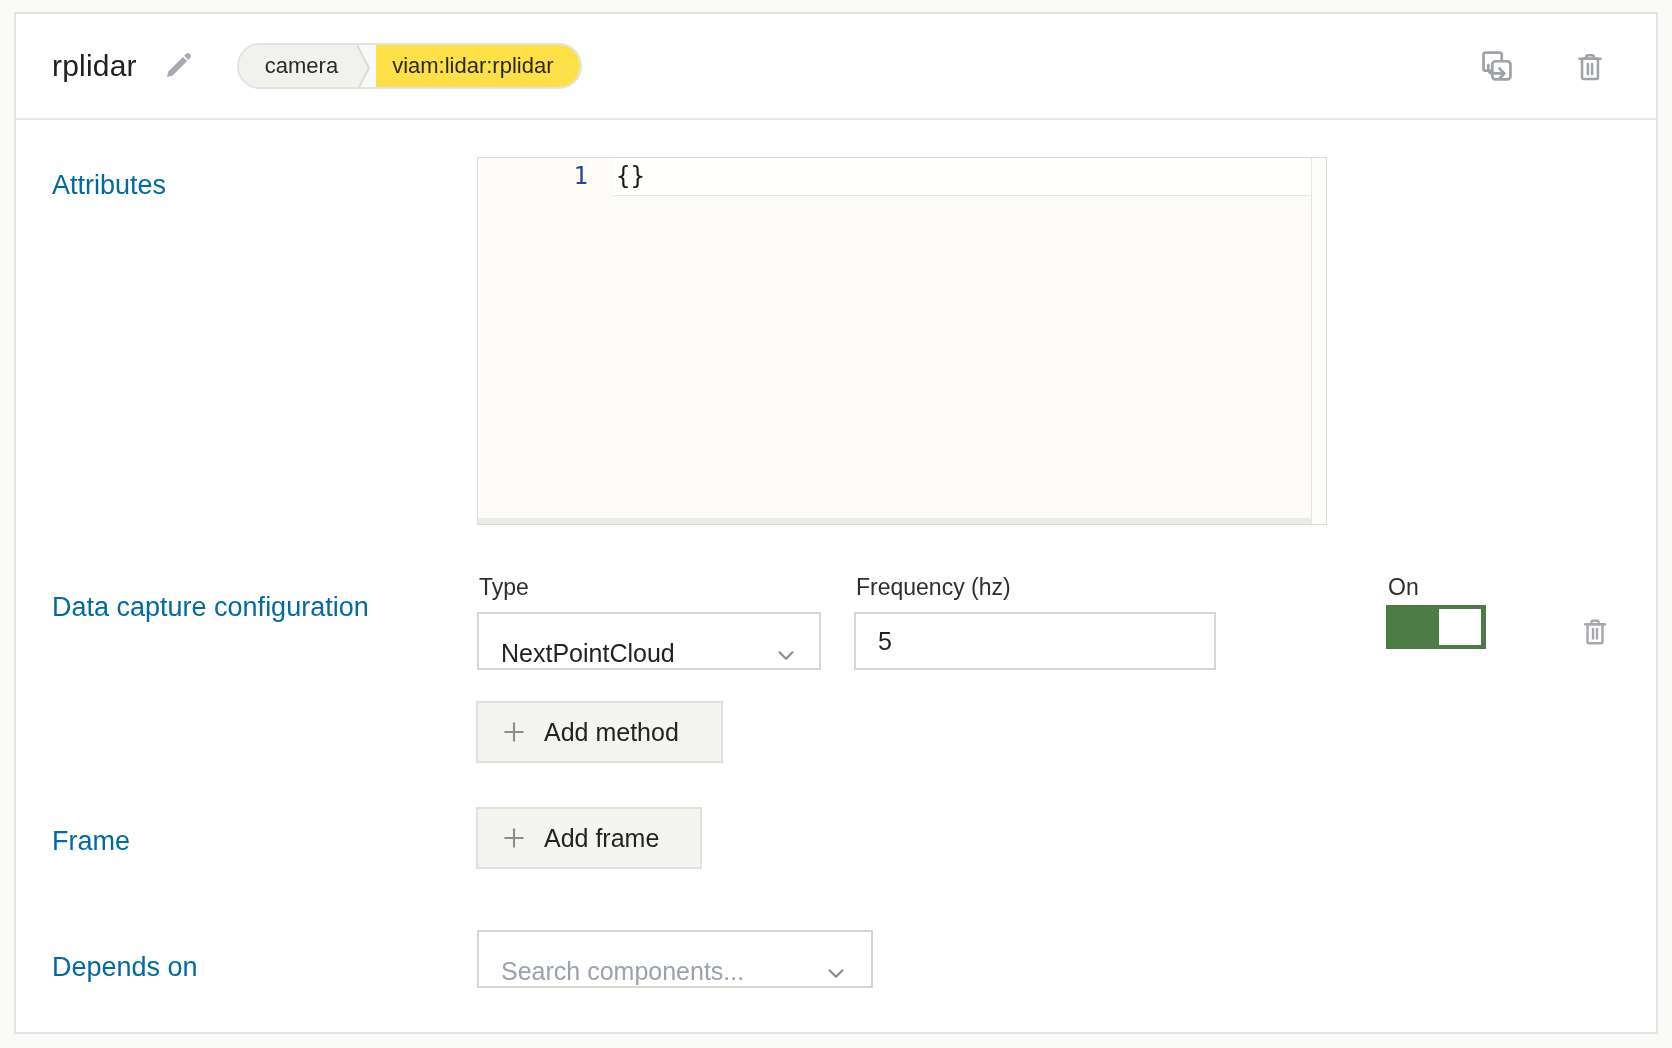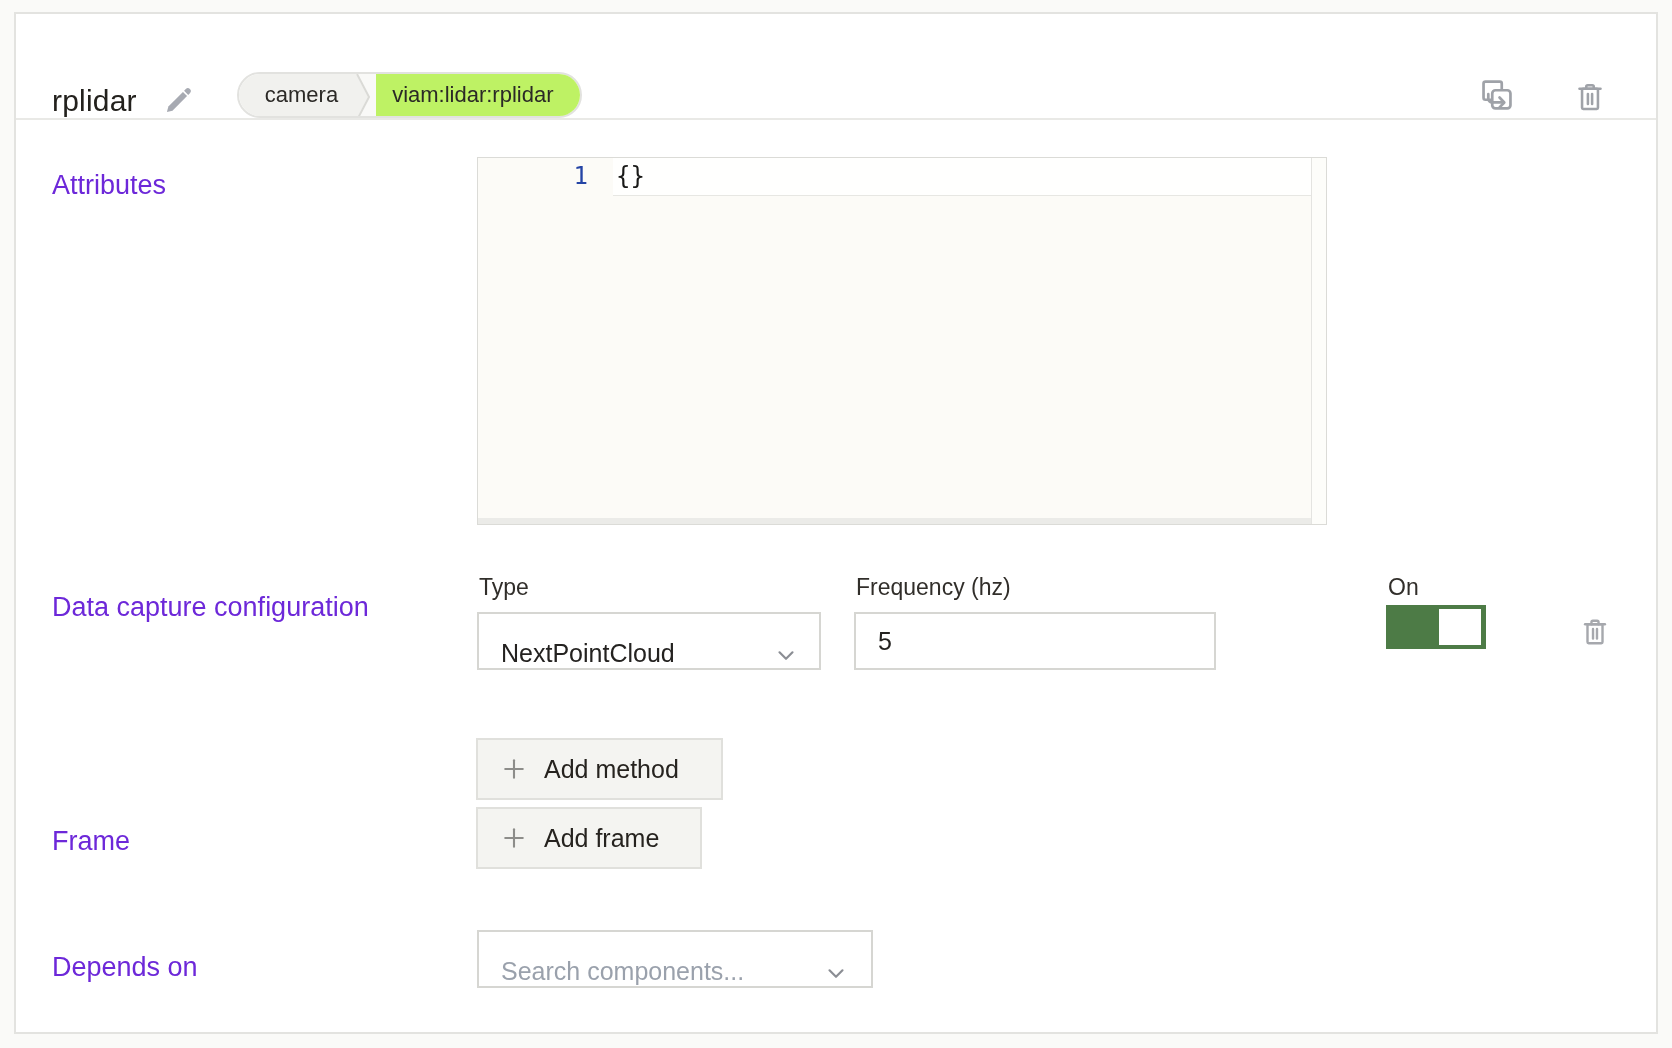--- a/index.html
+++ b/index.html
@@ -12,40 +12,40 @@
     overflow:hidden;
   }
   .card {
     position:absolute; left:14px; top:12px; width:1644px; height:1022px;
     background:#ffffff; border:2px solid #e3e3e0;
   }
   
   .card-header {
     position:absolute; left:0; top:0; right:0; height:106px;
     border-bottom:2px solid #e9e9e6;
-    display:flex; align-items:flex-end;
+    display:flex; align-items:center;
     padding:0 30px 0 36px;
   }
   .title { font-size:30px; font-weight:500; color:#23211d; letter-spacing:.2px; }
   .edit-btn { margin-left:24px; background:none; border:none; cursor:pointer; display:flex; align-items:center; }
   .pill {
     margin-left:42px; height:46px; display:flex; align-items:stretch;
     border:2px solid #e2e2df; border-radius:24px; overflow:hidden;
     font-size:22px; color:#2b2926;
   }
   .pill-seg { display:flex; align-items:center; padding:0 26px; }
   .pill-left  { background:#f1f1ee; padding-right:18px; }
-  .pill-right { background:#bef264; padding-left:16px; }
+  .pill-right { background:#fde047; padding-left:16px; }
   .pill-divider { width:20px; background:#f9f9f7; display:block; }
   .header-spacer { flex:1; }
   .icon-btn { background:none; border:none; cursor:pointer; display:flex; align-items:center; padding:4px; }
   .icon-btn + .icon-btn { margin-left:48px; }
   .icon-btn:last-child { margin-right:14px; }
   
-  .section-label { position:absolute; font-size:27px; color:#6d28d9; line-height:41px; }
+  .section-label { position:absolute; font-size:27px; color:#0369a1; line-height:41px; }
   .lbl-attributes { left:36px; top:151px; }
   .lbl-datacapture { left:36px; top:573px; width:340px; }
   .lbl-frame { left:36px; top:807px; }
   .lbl-depends { left:36px; top:933px; }
   
   .editor {
     position:absolute; left:461px; top:143px; width:850px; height:368px;
     background:#fcfbf7; border:1px solid #dbdbd7;
     font-family:"DejaVu Sans Mono", monospace; font-size:24px;
   }
@@ -92,21 +92,21 @@
     background:#4d7b46; cursor:pointer;
   }
   .toggle .knob { position:absolute; right:5px; top:4px; bottom:4px; width:42px; background:#ffffff; }
   .row-trash { position:absolute; left:1558px; top:596px; }
   
   .add-btn {
     position:absolute; height:62px; background:#f4f4f1; border:2px solid #e0e0dc;
     display:flex; align-items:center; gap:16px; padding:0 28px 0 22px;
     font-family:"Liberation Sans", sans-serif; font-size:25px; color:#26231f; cursor:pointer;
   }
-  .btn-add-method { left:460px; top:724px; width:247px; }
+  .btn-add-method { left:460px; top:687px; width:247px; }
   .btn-add-frame  { left:460px; top:793px; width:226px; }
   svg { display:block; }
 </style>
 </head>
 <body>
 
 <div class="card">
 
   <div class="card-header">
     <span class="title">rplidar</span>

